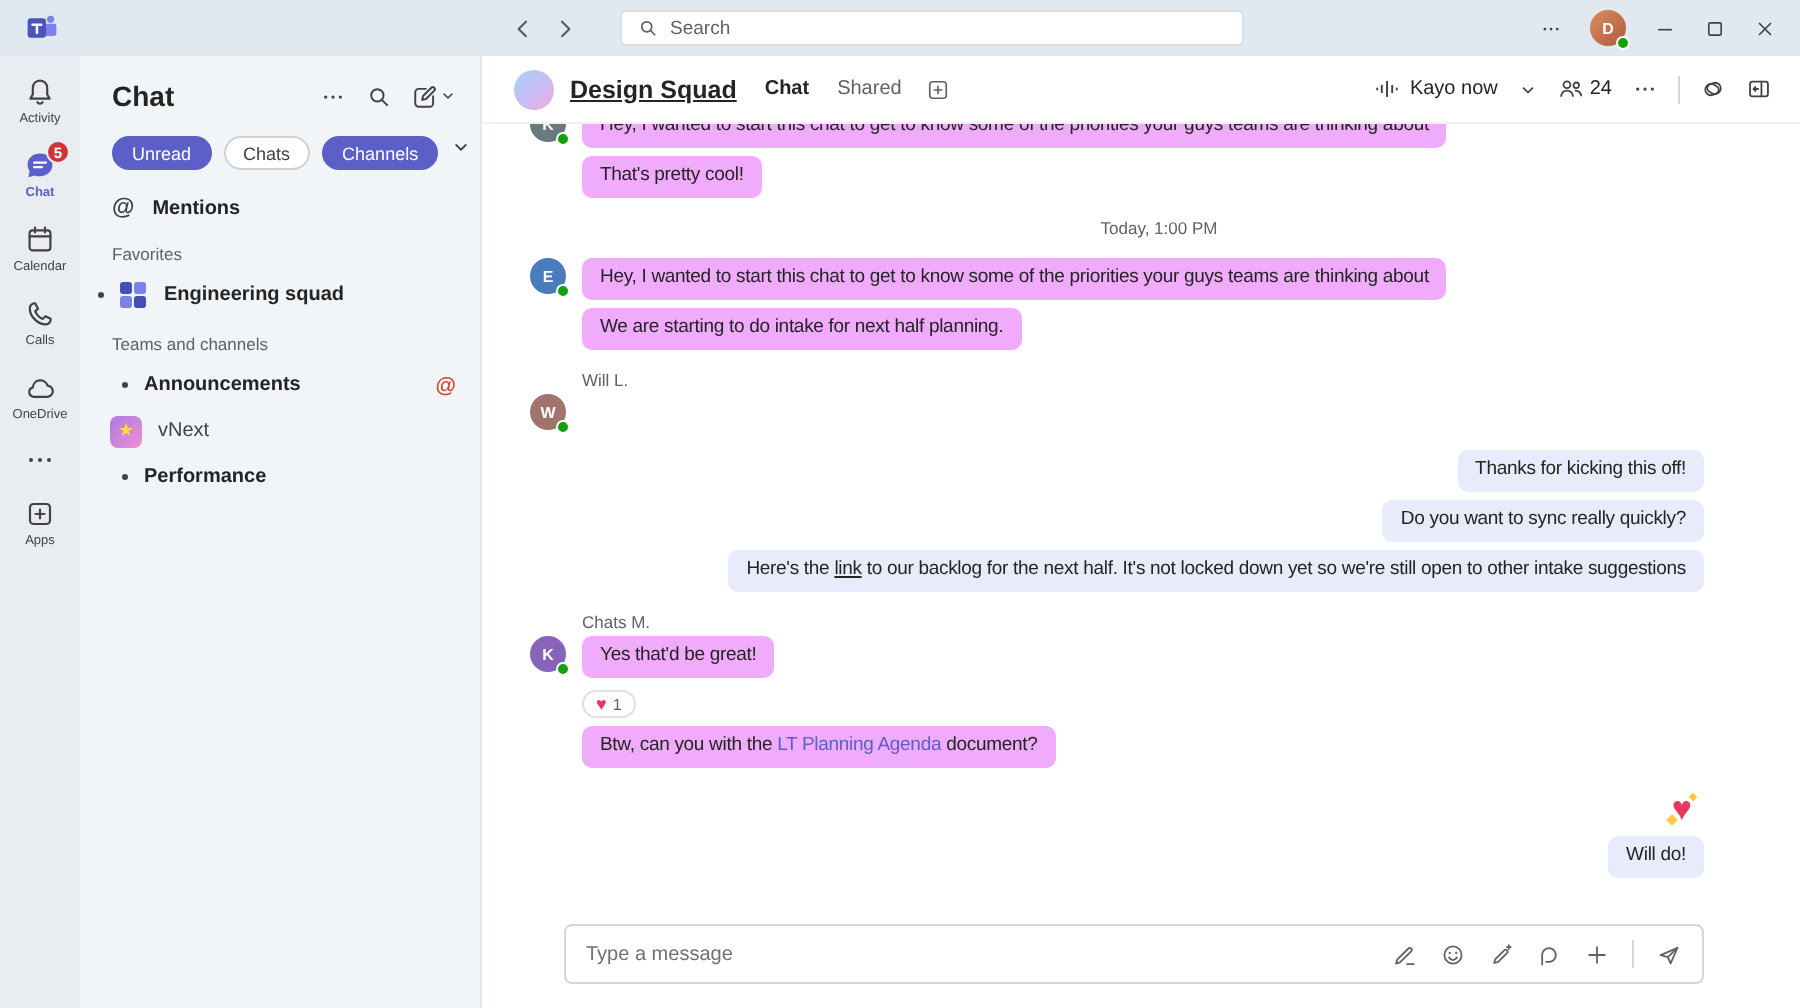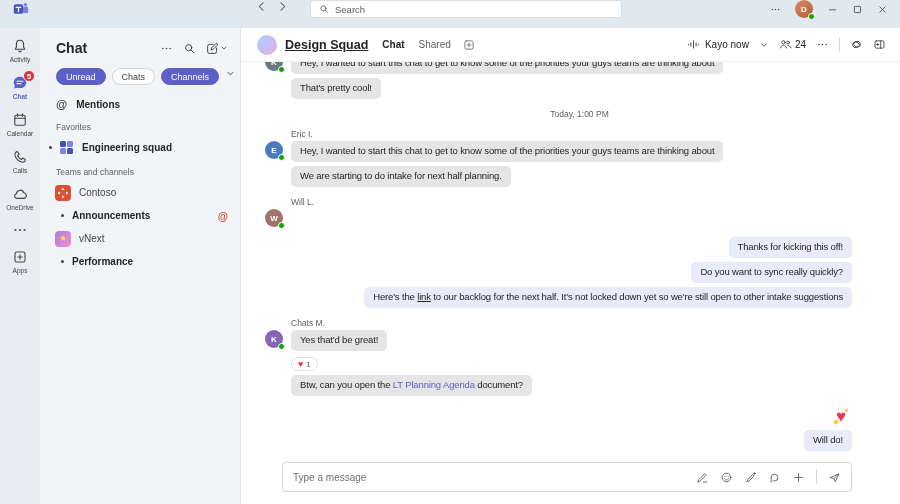--- a/index.html
+++ b/index.html
@@ -5,21 +5,21 @@
   * { box-sizing: border-box; }
   html, body { margin: 0; padding: 0; }
   body {
     width: 900px; height: 504px; overflow: hidden;
     font-family: "Liberation Sans", sans-serif; color: #242424; background: #fff;
     -webkit-font-smoothing: antialiased;
   }
   .app { width: 900px; height: 504px; display: flex; flex-direction: column; background: #e1e9f0; overflow: hidden; }
 
   
-  .titlebar { flex: 0 0 28px; display: flex; align-items: flex-start; padding: 0 12px; gap: 21px; }
+  .titlebar { flex: 0 0 28px; display: flex; align-items: center; padding: 0 12px; gap: 21px; }
   .logo { width: 18px; height: 18px; display: flex; }
   .nav { display: flex; gap: 8px; margin-left: 204px; color: #5a5a5a; }
   .nav span { display: flex; }
   .nav svg { width: 13px; height: 13px; }
   .searchbox { width: 312px; height: 18px; background: #fff; border: 1px solid #d9dfe5; border-radius: 3px; display: flex; align-items: center; gap: 6px; padding: 0 8px; color: #616161; }
   .searchbox svg { width: 10px; height: 10px; }
   .search-ph { font-size: 9.5px; color: #616161; }
   .tb-right { margin-left: auto; display: flex; align-items: center; gap: 14px; color: #242424; }
   .tb-right svg { width: 11px; height: 11px; }
   .tb-avatar { width: 18px; height: 18px; border-radius: 50%; background: linear-gradient(135deg,#d98e5f,#b05a3c); position: relative; color: #fff; font-size: 8px; font-weight: 700; display: flex; align-items: center; justify-content: center; }
@@ -81,21 +81,21 @@
 
   
   .messages { flex: 1; padding: 0 6px 0 24px; overflow: hidden; display: flex; flex-direction: column; min-height: 0; }
   .grp { margin-top: 10px; }
   .grp.first { margin-top: -9px; }
   .sender { font-size: 8.5px; color: #616161; margin: 0 0 2px 26px; }
   .row { display: flex; gap: 8px; }
   .av { width: 18px; height: 18px; border-radius: 50%; position: relative; flex: 0 0 18px; color: #fff; font-size: 8px; font-weight: 700; display: flex; align-items: center; justify-content: center; cursor: pointer; }
   .presence { position: absolute; right: -2px; bottom: -2px; width: 7px; height: 7px; border-radius: 50%; background: #13a10e; border: 1.5px solid #fff; }
   .bubbles { display: flex; flex-direction: column; align-items: flex-start; gap: 4px; }
-  .bubble { background: #e5e5e5; border-radius: 5px; padding: 4px 9px 5px; font-size: 9.5px; line-height: 12px; white-space: nowrap; letter-spacing: -0.15px; max-width: none; }
+  .bubble { background: #f0abfc; border-radius: 5px; padding: 4px 9px 5px; font-size: 9.5px; line-height: 12px; white-space: nowrap; letter-spacing: -0.15px; max-width: none; }
   .grp.out { display: flex; flex-direction: column; align-items: flex-end; gap: 4px; margin-right: 42px; }
   .grp.out .bubble { background: #e8ebfa; }
   .divider { text-align: center; font-size: 8.5px; color: #616161; margin: 10px 0 0; }
   .link { color: #5b5fc7; cursor: pointer; }
   .ul { text-decoration: underline; cursor: pointer; }
   .ol { border-top: 1.5px solid #7f85f5; }
   .reaction { display: flex; align-items: center; gap: 3px; background: #fff; border: 1px solid #e0e0e0; border-radius: 9px; height: 14px; padding: 0 6px; margin-top: 2px; font-size: 8px; color: #616161; cursor: pointer; }
   .r-heart { color: #e8365d; font-size: 9px; line-height: 1; }
   .big-heart { position: relative; height: 18px; margin: 2px 6px 0 0; }
   .heart-glyph { color: #e8365d; font-size: 17px; line-height: 18px; }
@@ -300,33 +300,20 @@
               <span class="grid4">
                 <i style="background:#464eb8"></i>
                 <i style="background:#7b83eb"></i>
                 <i style="background:#7b83eb"></i>
                 <i style="background:#464eb8"></i>
               </span>
             </span>
             <span>Engineering squad</span>
           </div>
           <div class="section-label">Teams and channels</div>
-          <div class="item nodot">
-            <span class="ticon" style="background: rgb(221, 79, 46);">
-              <svg viewBox="0 0 16 16" width="12" height="12">
-                <g fill="#fff">
-                  <rect x="6.7" y="1.6" width="2.6" height="2.6" transform="rotate(45 8 2.9)"></rect>
-                  <rect x="11.8" y="6.7" width="2.6" height="2.6" transform="rotate(45 13.1 8)"></rect>
-                  <rect x="6.7" y="11.8" width="2.6" height="2.6" transform="rotate(45 8 13.1)"></rect>
-                  <rect x="1.6" y="6.7" width="2.6" height="2.6" transform="rotate(45 2.9 8)"></rect>
-                </g>
-              </svg>
-            </span>
-            <span>Contoso</span>
-          </div>
           <div class="item unread chan">
             <span class="dot"></span>
             <span>Announcements</span>
             <span class="mention-badge">@</span>
           </div>
           <div class="item nodot">
             <span class="ticon" style="background: linear-gradient(135deg, rgb(173, 123, 224), rgb(239, 143, 212));">
               <span style="color:#ffd84d;font-size:9px;line-height:1">★</span>
             </span>
             <span>vNext</span>
@@ -408,21 +395,20 @@
                 <span class="presence"></span>
               </div>
               <div class="bubbles">
                 <div class="bubble"><span>Hey, I wanted to </span><span class=" ol">start</span><span> this chat to get to know some of the priorities your guys teams are thinking about</span></div>
                 <div class="bubble"><span>That's pretty cool!</span></div>
               </div>
             </div>
           </div>
           <div class="divider">Today, 1:00 PM</div>
           <div class="grp in">
-            <div class="sender">Eric I.</div>
             <div class="row">
               <div class="av" style="background: rgb(74, 124, 189);">
                 <span>E</span>
                 <span class="presence"></span>
               </div>
               <div class="bubbles">
                 <div class="bubble"><span>Hey, I wanted to start this chat to get to know some of the priorities your guys teams are thinking about</span></div>
                 <div class="bubble"><span>We are starting to do intake for next half planning.</span></div>
               </div>
             </div>
@@ -447,21 +433,21 @@
               <div class="av" style="background: rgb(135, 100, 184);">
                 <span>K</span>
                 <span class="presence"></span>
               </div>
               <div class="bubbles">
                 <div class="bubble"><span>Yes that'd be great!</span></div>
                 <div class="reaction">
                   <span class="r-heart">♥</span>
                   <span>1</span>
                 </div>
-                <div class="bubble"><span>Btw, can you open the </span><span class="link">LT Planning Agenda</span><span> document?</span></div>
+                <div class="bubble"><span>Btw, can you with the </span><span class="link">LT Planning Agenda</span><span> document?</span></div>
               </div>
             </div>
           </div>
           <div class="grp out">
             <div class="big-heart"><span class="heart-glyph">♥</span><span class="sparkle s1"></span><span class="sparkle s2"></span></div>
             <div class="bubble"><span>Will do!</span></div>
           </div>
         </div>
 
       <div class="compose">

